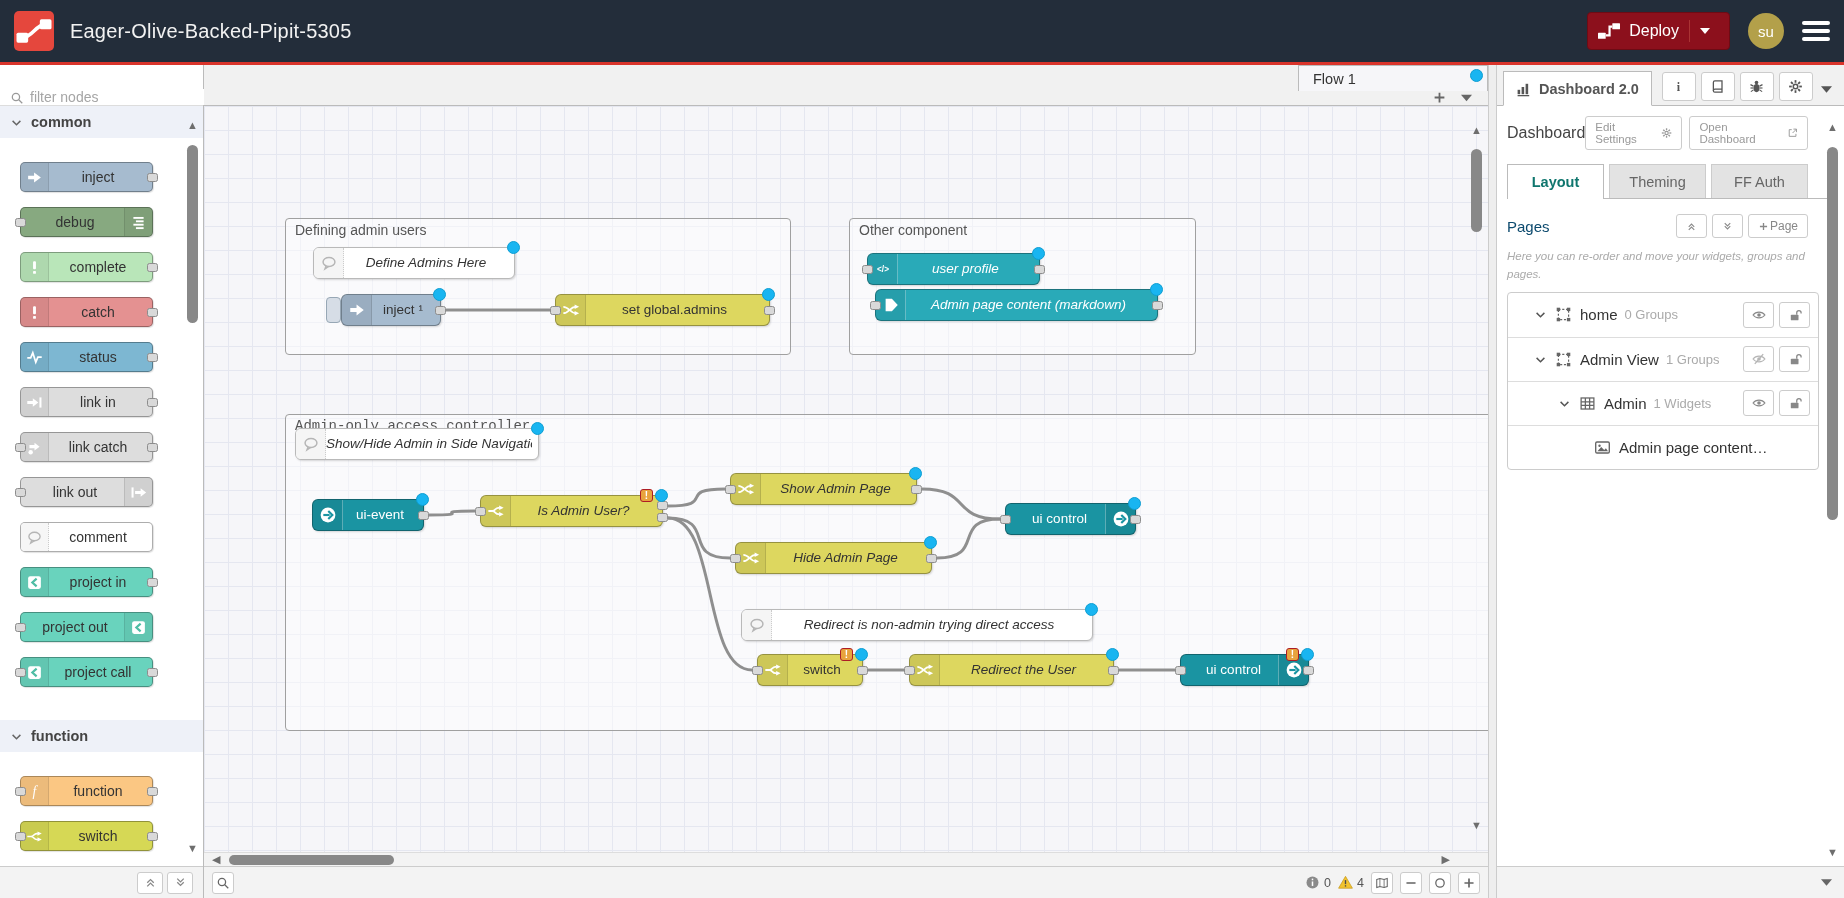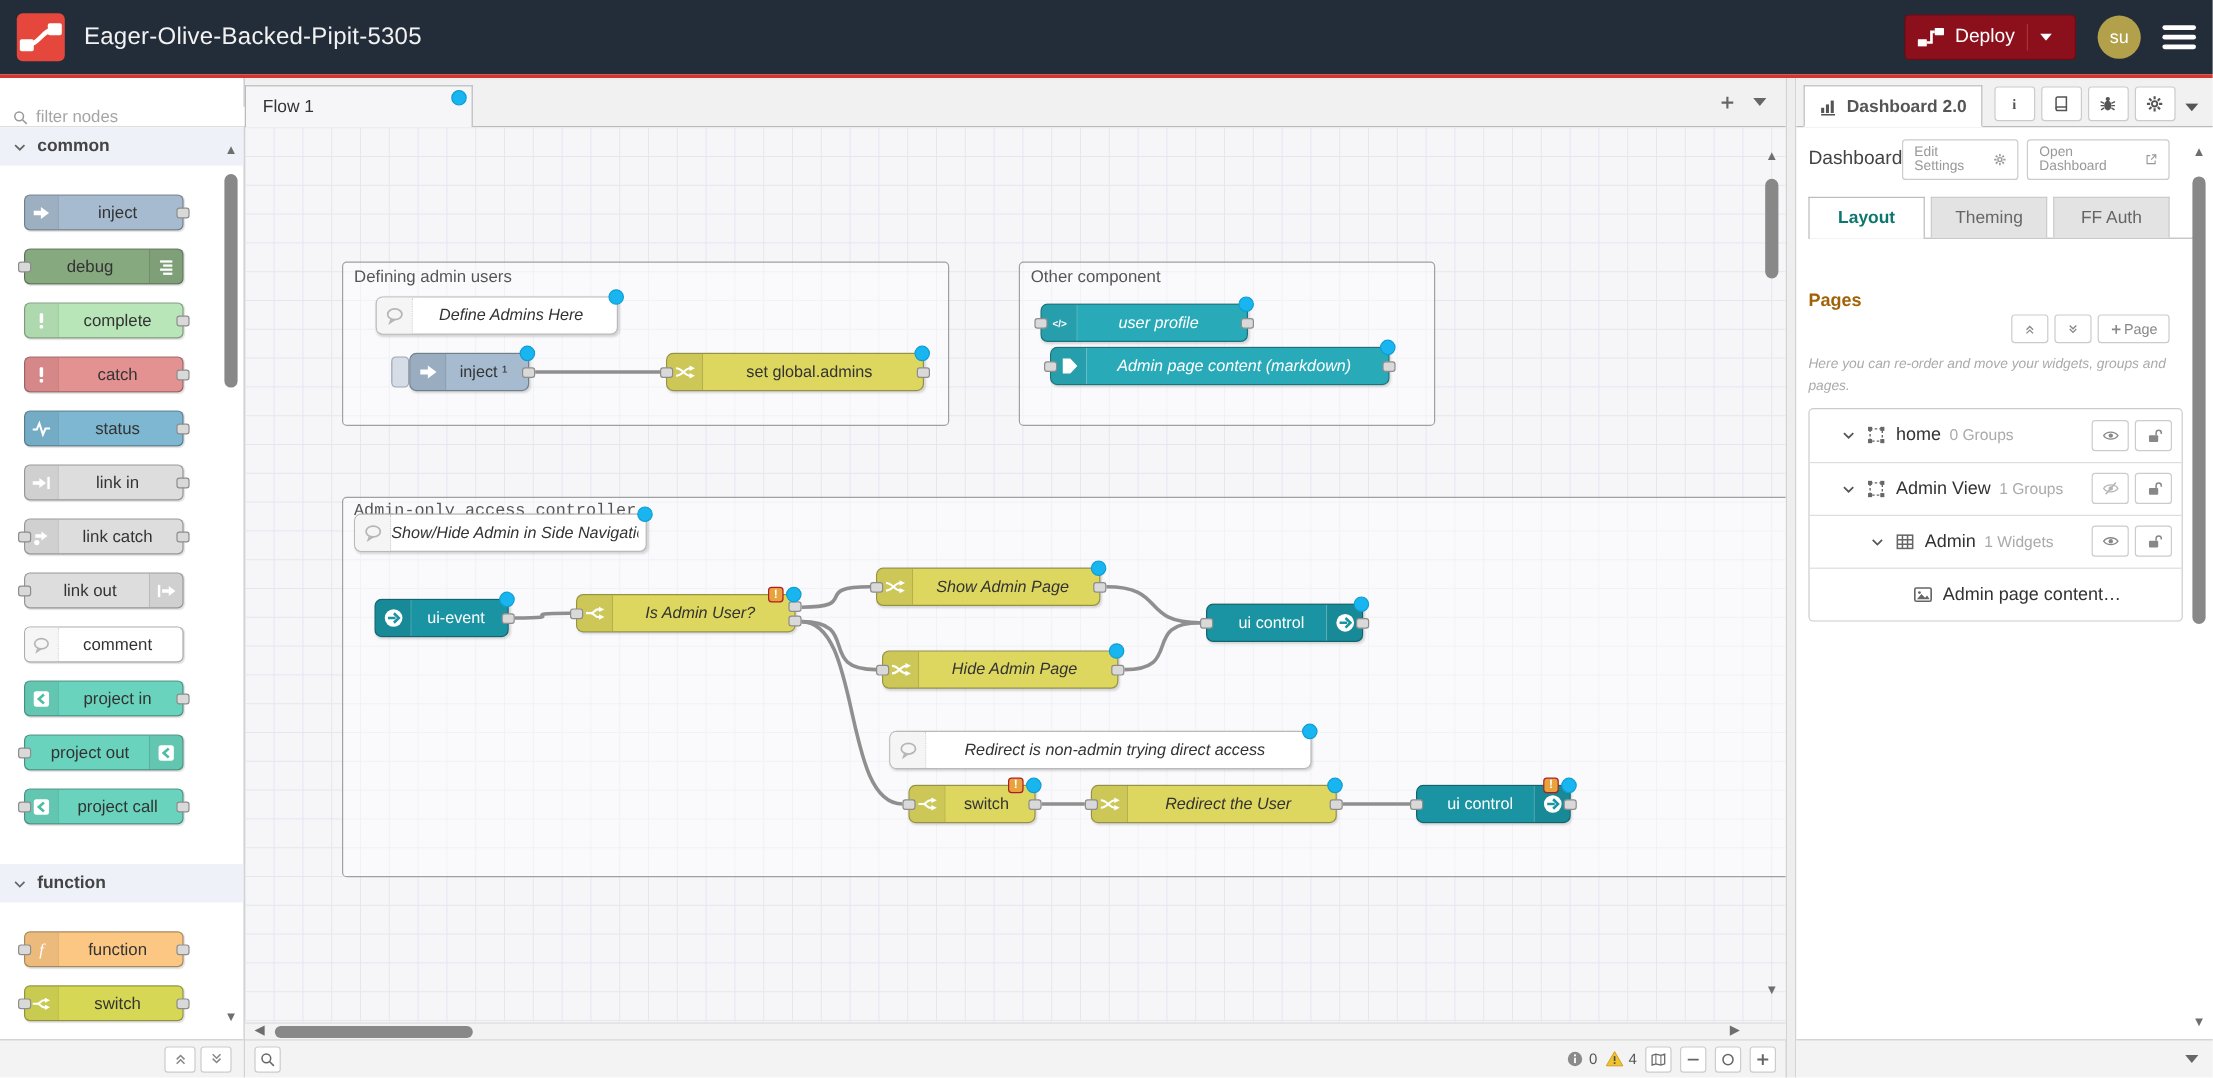--- a/index.html
+++ b/index.html
@@ -48,21 +48,21 @@
   .pnode.comment-n { background:#fff; }
   .pnode.comment-n .zone { background:#f6f6f6; border-right:1px dotted #ccc; }
   .port { position:absolute; width:11px; height:9px; background:#d9d9d9; border:1px solid #8d8d8d; border-radius:2.5px; }
   .pal-footer { height:32px; border-top:1px solid #ccc; background:#f3f3f3; display:flex; align-items:center; justify-content:flex-end; padding:0 10px; gap:4px; }
   .sq-btn { border:1px solid #ccc; background:#fff; border-radius:3px; width:26px; height:22px; display:flex; align-items:center; justify-content:center; color:#888; cursor:pointer; }
   .sq-btn .icon { width:13px; height:13px; }
   .scrollbar-v { position:absolute; width:11px; border-radius:6px; background:#888; }
   .scroll-tri { position:absolute; font-size:11px; color:#6e6e6e; line-height:1; }
 
   
-  .tabbar { height:41px; background:#f1f1f1; border-bottom:1px solid #bbb; display:flex; align-items:flex-end; padding:0; position:relative; }
+  .tabbar { height:41px; background:#f1f1f1; border-bottom:1px solid #bbb; display:flex; align-items:flex-end; padding:0; position:relative;flex-direction:column; }
   .flow-tab { position:relative; width:190px; height:35px; margin-bottom:-1px; background:#f6f6f9; border:1px solid #bbb; border-bottom:none; display:flex; align-items:center; padding:0 14px; font-size:14.5px; color:#333; z-index:2; cursor:pointer; }
   .tab-dot { position:absolute; right:4px; top:3px; }
   .tabbar-actions { margin-left:auto; display:flex; align-items:center; gap:14px; padding:0 16px; align-self:center; }
   .tabbar-actions .icon { width:15px; height:15px; color:#666; cursor:pointer; }
   .tabbar-actions .icon.small { width:11px; height:8px; }
   .canvas-wrap { flex:1; position:relative; min-height:0; background:#f6f6f9; }
   .canvas { position:absolute; left:0; right:0; top:0; bottom:14px; overflow:hidden;
     background-image:linear-gradient(#e5e7f0 1px, transparent 1px), linear-gradient(90deg, #e5e7f0 1px, transparent 1px);
     background-size:24px 24px; }
   .fgroup { position:absolute; border:1px solid #a0a0a0; border-radius:4px; background:rgba(255,255,255,.45); }
@@ -104,23 +104,23 @@
   .sb-content { flex:1; position:relative; overflow:hidden; padding:10px 10px 0 10px; }
   .sb-row1 { display:flex; align-items:center; }
   .sb-sec-title { font-size:16px; color:#444; }
   .sb-row1 .btns { margin-left:auto; margin-right:26px; display:flex; gap:7px; }
   .mini-btn { border:1px solid #ccc; background:#fff; border-radius:3px; color:#999; font-size:11.5px; padding:4px 9px; display:flex; align-items:center; gap:6px; cursor:pointer; }
   .mini-btn .icon { width:12px; height:12px; }
   .sb-tabs { display:flex; gap:5px; margin-top:14px; border-bottom:1px solid #bbb; height:35px; padding-right:26px; }
   .sb-tabs .t { flex:1; border:1px solid #ccc; border-bottom:none; background:#e3e3e3; color:#666; font-size:14.5px; display:flex; align-items:center; justify-content:center; cursor:pointer; }
   .sb-tabs .t.active { background:#fff; border-color:#bbb; font-weight:bold; color:#0f766e; margin-bottom:-1px; }
   .pages-row { display:flex; align-items:center; margin-top:15px; padding-right:26px; }
-  .pages-title { font-weight:bold; font-size:15px; color:#a16207; }
+  .pages-title { font-weight:normal; font-size:15px; color:#0c4a6e; }
   .pages-row .btns { margin-left:auto; display:flex; gap:5px; align-items:center; }
-  .page-btn { border:1px solid #ccc; background:#fff; border-radius:3px; color:#888; font-size:12px; height:24px; padding:0 9px; display:flex; align-items:center; gap:1px; cursor:pointer;margin-top:48px; }
+  .page-btn { border:1px solid #ccc; background:#fff; border-radius:3px; color:#888; font-size:12px; height:24px; padding:0 9px; display:flex; align-items:center; gap:1px; cursor:pointer; }
   .page-btn .icon { width:11px; height:11px; }
   .help-txt { margin-top:10px; color:#aaa; font-style:italic; font-size:11.5px; line-height:1.55; width:318px; }
   .tree { margin-top:8px; border:1px solid #ccc; border-radius:4px; width:312px; background:#fff; }
   .trow { height:44px; display:flex; align-items:center; cursor:pointer; }
   .trow + .trow { border-top:1px solid #ddd; }
   .trow .icon.chev { width:13px; height:13px; color:#555; margin-right:8px; }
   .trow .icon.titem { width:17px; height:17px; color:#666; margin-right:8px; }
   .trow .tlabel { font-size:15px; color:#333; white-space:nowrap; overflow:hidden; text-overflow:ellipsis; max-width:150px; }
   .trow .tcount { margin-left:7px; font-size:13px; color:#aaa; white-space:nowrap; }
   .trow .tbtns { margin-left:auto; margin-right:8px; display:flex; gap:5px; }

